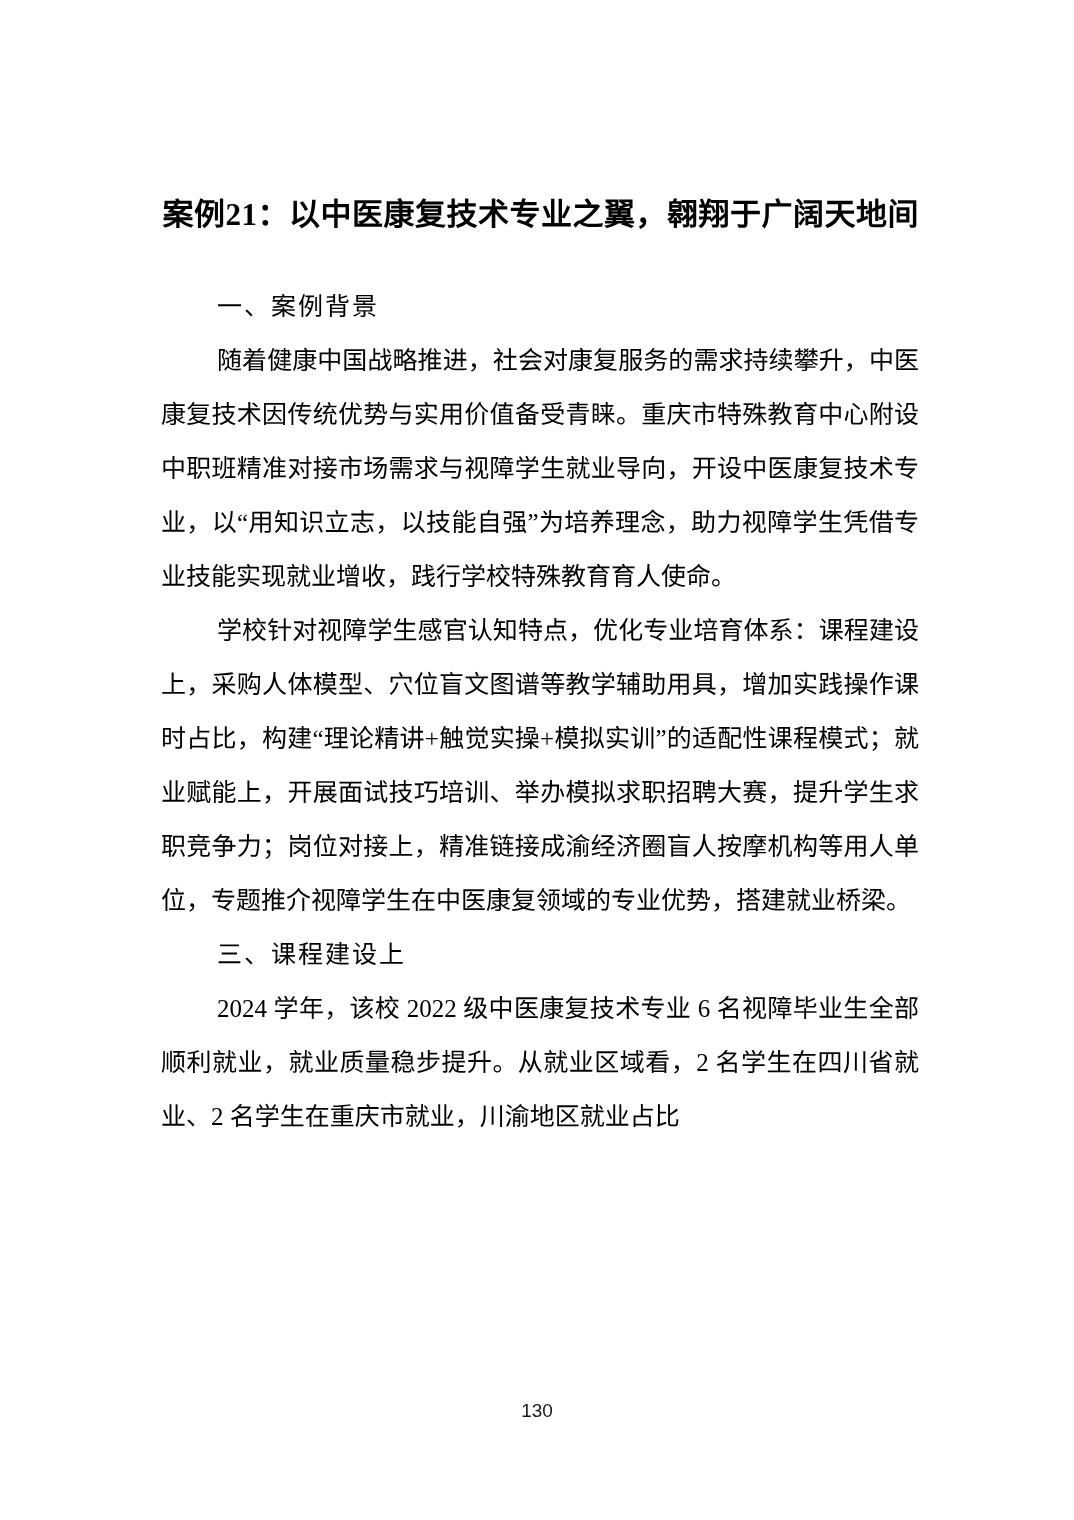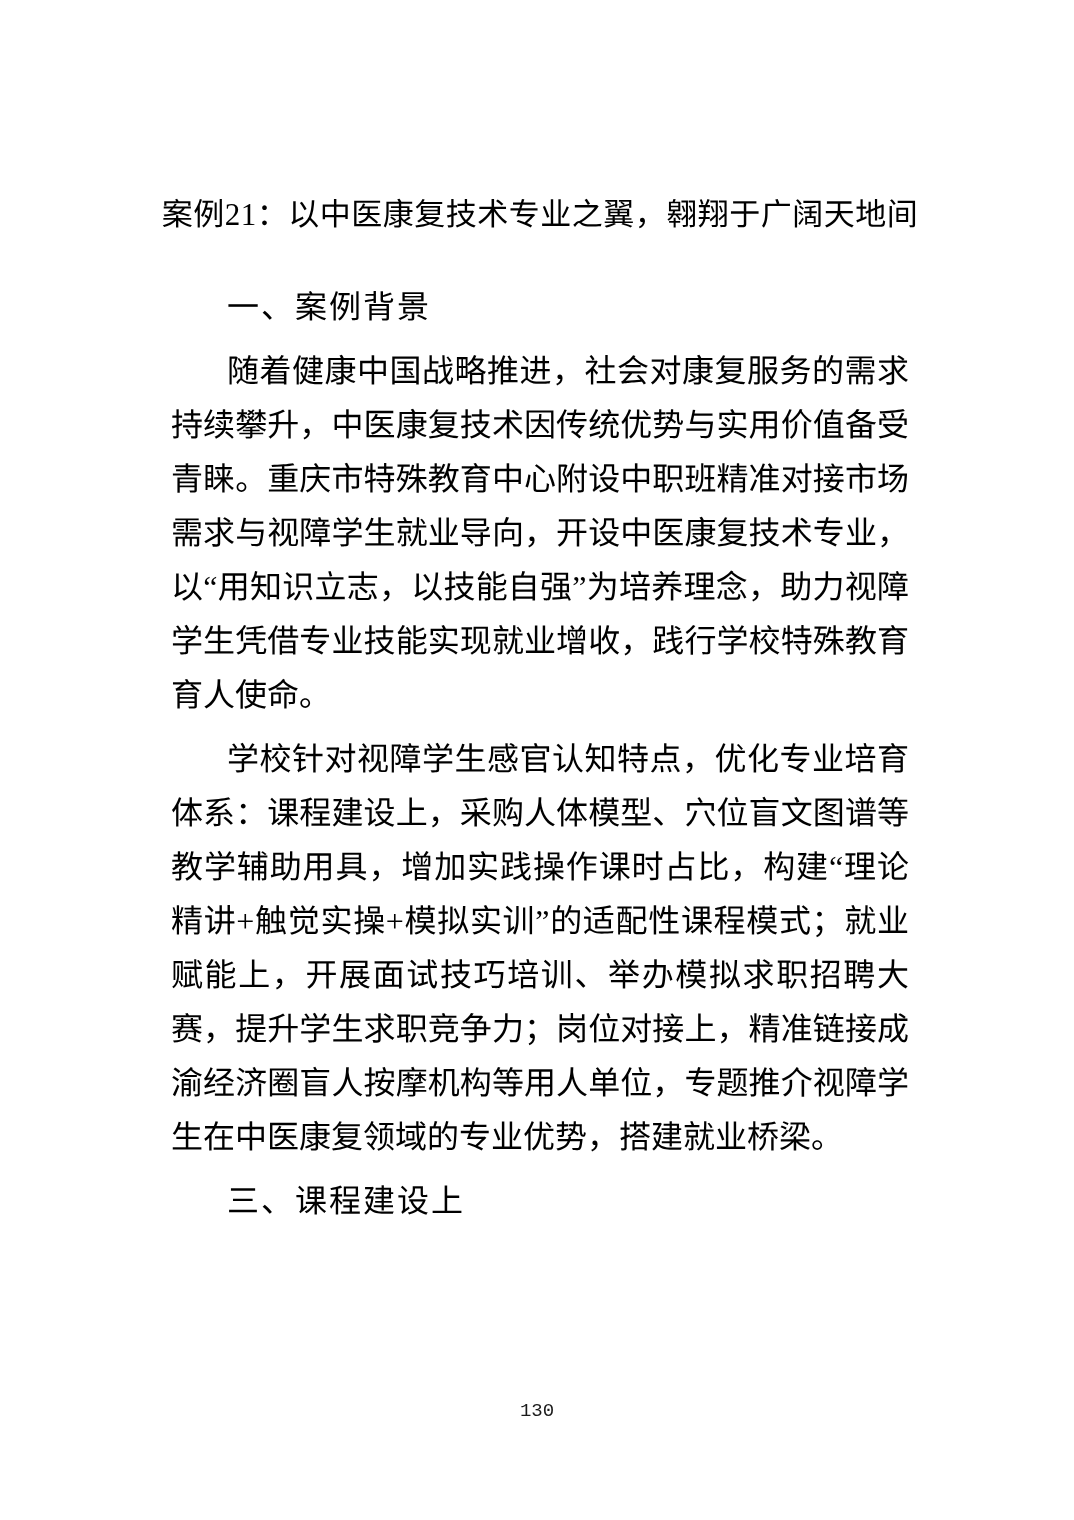--- a/index.html
+++ b/index.html
@@ -18,61 +18,62 @@
   }
   .content {
     position: absolute;
     left: 161px;
     top: 197px;
     width: 758px;
   }
   .doc-title {
     margin: 0;
     font-size: 31px;
-    font-weight: normal;
+    font-weight: bold;
     line-height: 36px;
-    text-align: center;
+    text-align: right;
     white-space: nowrap;
     letter-spacing: 0.5px;
   }
   .body-text {
     margin-top: 47px;
   }
   .body-text p {
-    margin: 10px;
-    font-size: 32px;
+    margin: 0;
+    font-size: 25px;
     line-height: 54px;
     text-align: justify;
     text-indent: 56px;
   }
   .section-heading {
     letter-spacing: 2px;
   }
   .page-number {
     position: absolute;
     top: 1400px;
     left: 0;
     width: 100%;
     text-align: center;
-    font-family: Liberation Mono, monospace;
+    font-family: Liberation Sans, sans-serif;
     font-size: 19px;
     color: #1a1a1a;
   }
 </style>
 </head>
 <body>
 
 <div class="page">
   <div class="content">
     <h1 class="doc-title">案例21：以中医康复技术专业之翼，翱翔于广阔天地间</h1>
 
     <div class="body-text">
       <p class="section-heading">一、案例背景</p>
       <p class="section-paragraph">随着健康中国战略推进，社会对康复服务的需求持续攀升，中医康复技术因传统优势与实用价值备受青睐。重庆市特殊教育中心附设中职班精准对接市场需求与视障学生就业导向，开设中医康复技术专业，以“用知识立志，以技能自强”为培养理念，助力视障学生凭借专业技能实现就业增收，践行学校特殊教育育人使命。</p>
 
       <p class="section-paragraph">学校针对视障学生感官认知特点，优化专业培育体系：课程建设上，采购人体模型、穴位盲文图谱等教学辅助用具，增加实践操作课时占比，构建“理论精讲+触觉实操+模拟实训”的适配性课程模式；就业赋能上，开展面试技巧培训、举办模拟求职招聘大赛，提升学生求职竞争力；岗位对接上，精准链接成渝经济圈盲人按摩机构等用人单位，专题推介视障学生在中医康复领域的专业优势，搭建就业桥梁。</p>
 
       <p class="section-heading">三、课程建设上</p>
+      <p class="section-paragraph">2024 学年，该校 2022 级中医康复技术专业 6 名视障毕业生全部顺利就业，就业质量稳步提升。从就业区域看，2 名学生在四川省就业、2 名学生在重庆市就业，川渝地区就业占比</p>
     </div>
   </div>
 
   <div class="page-number">130</div>
 </div>
 
 </body></html>

